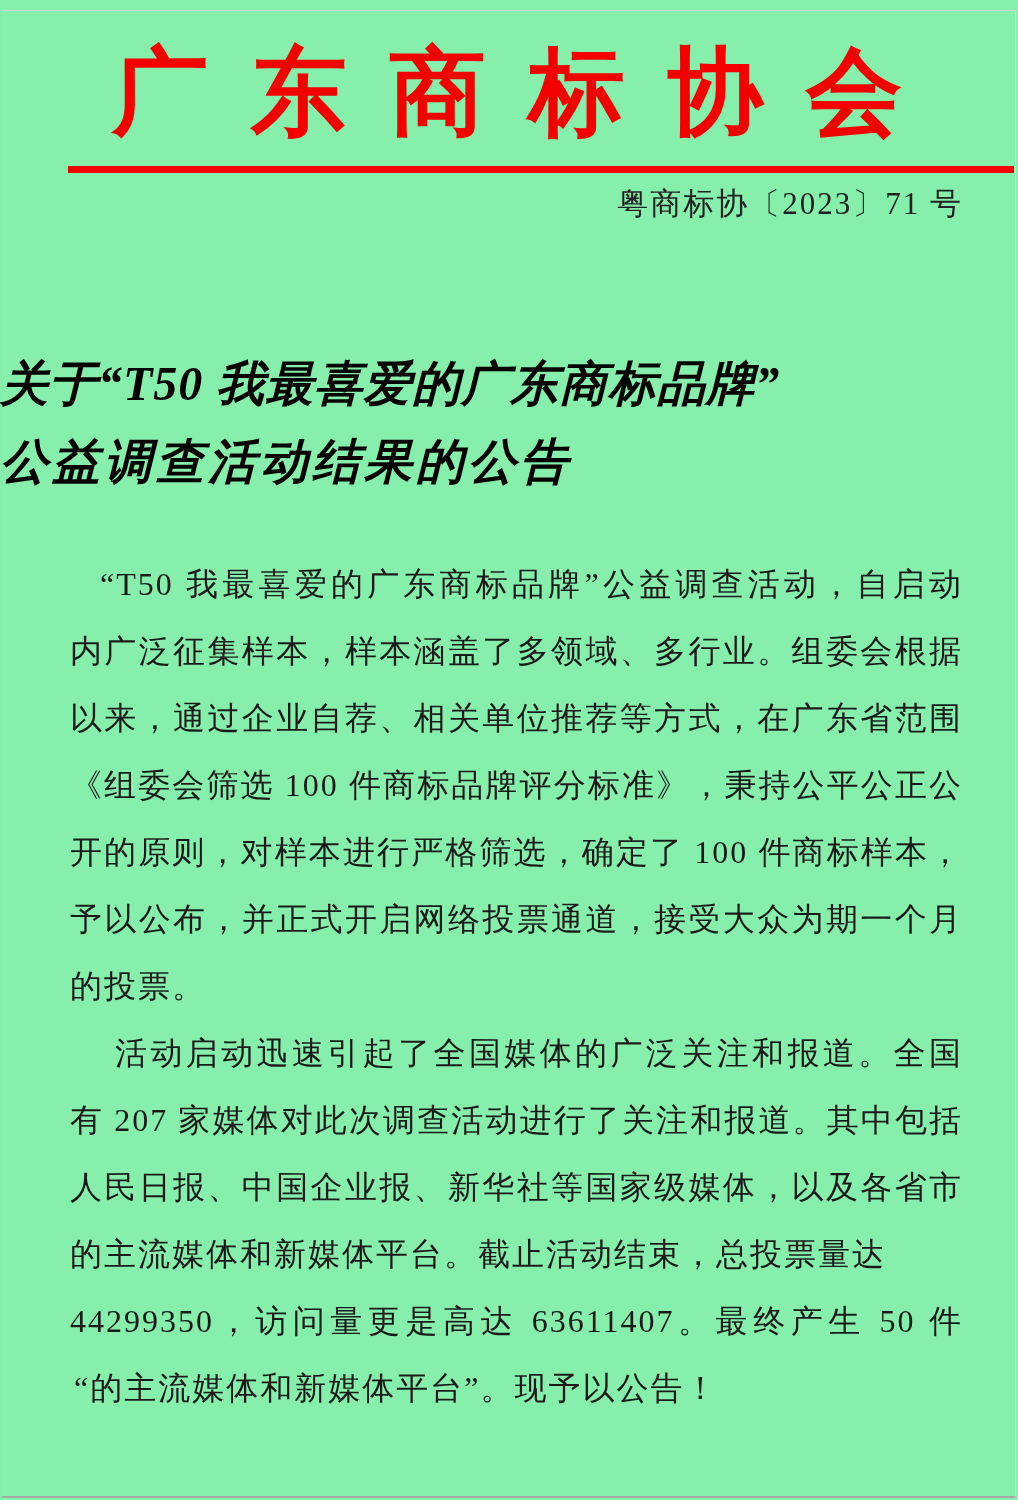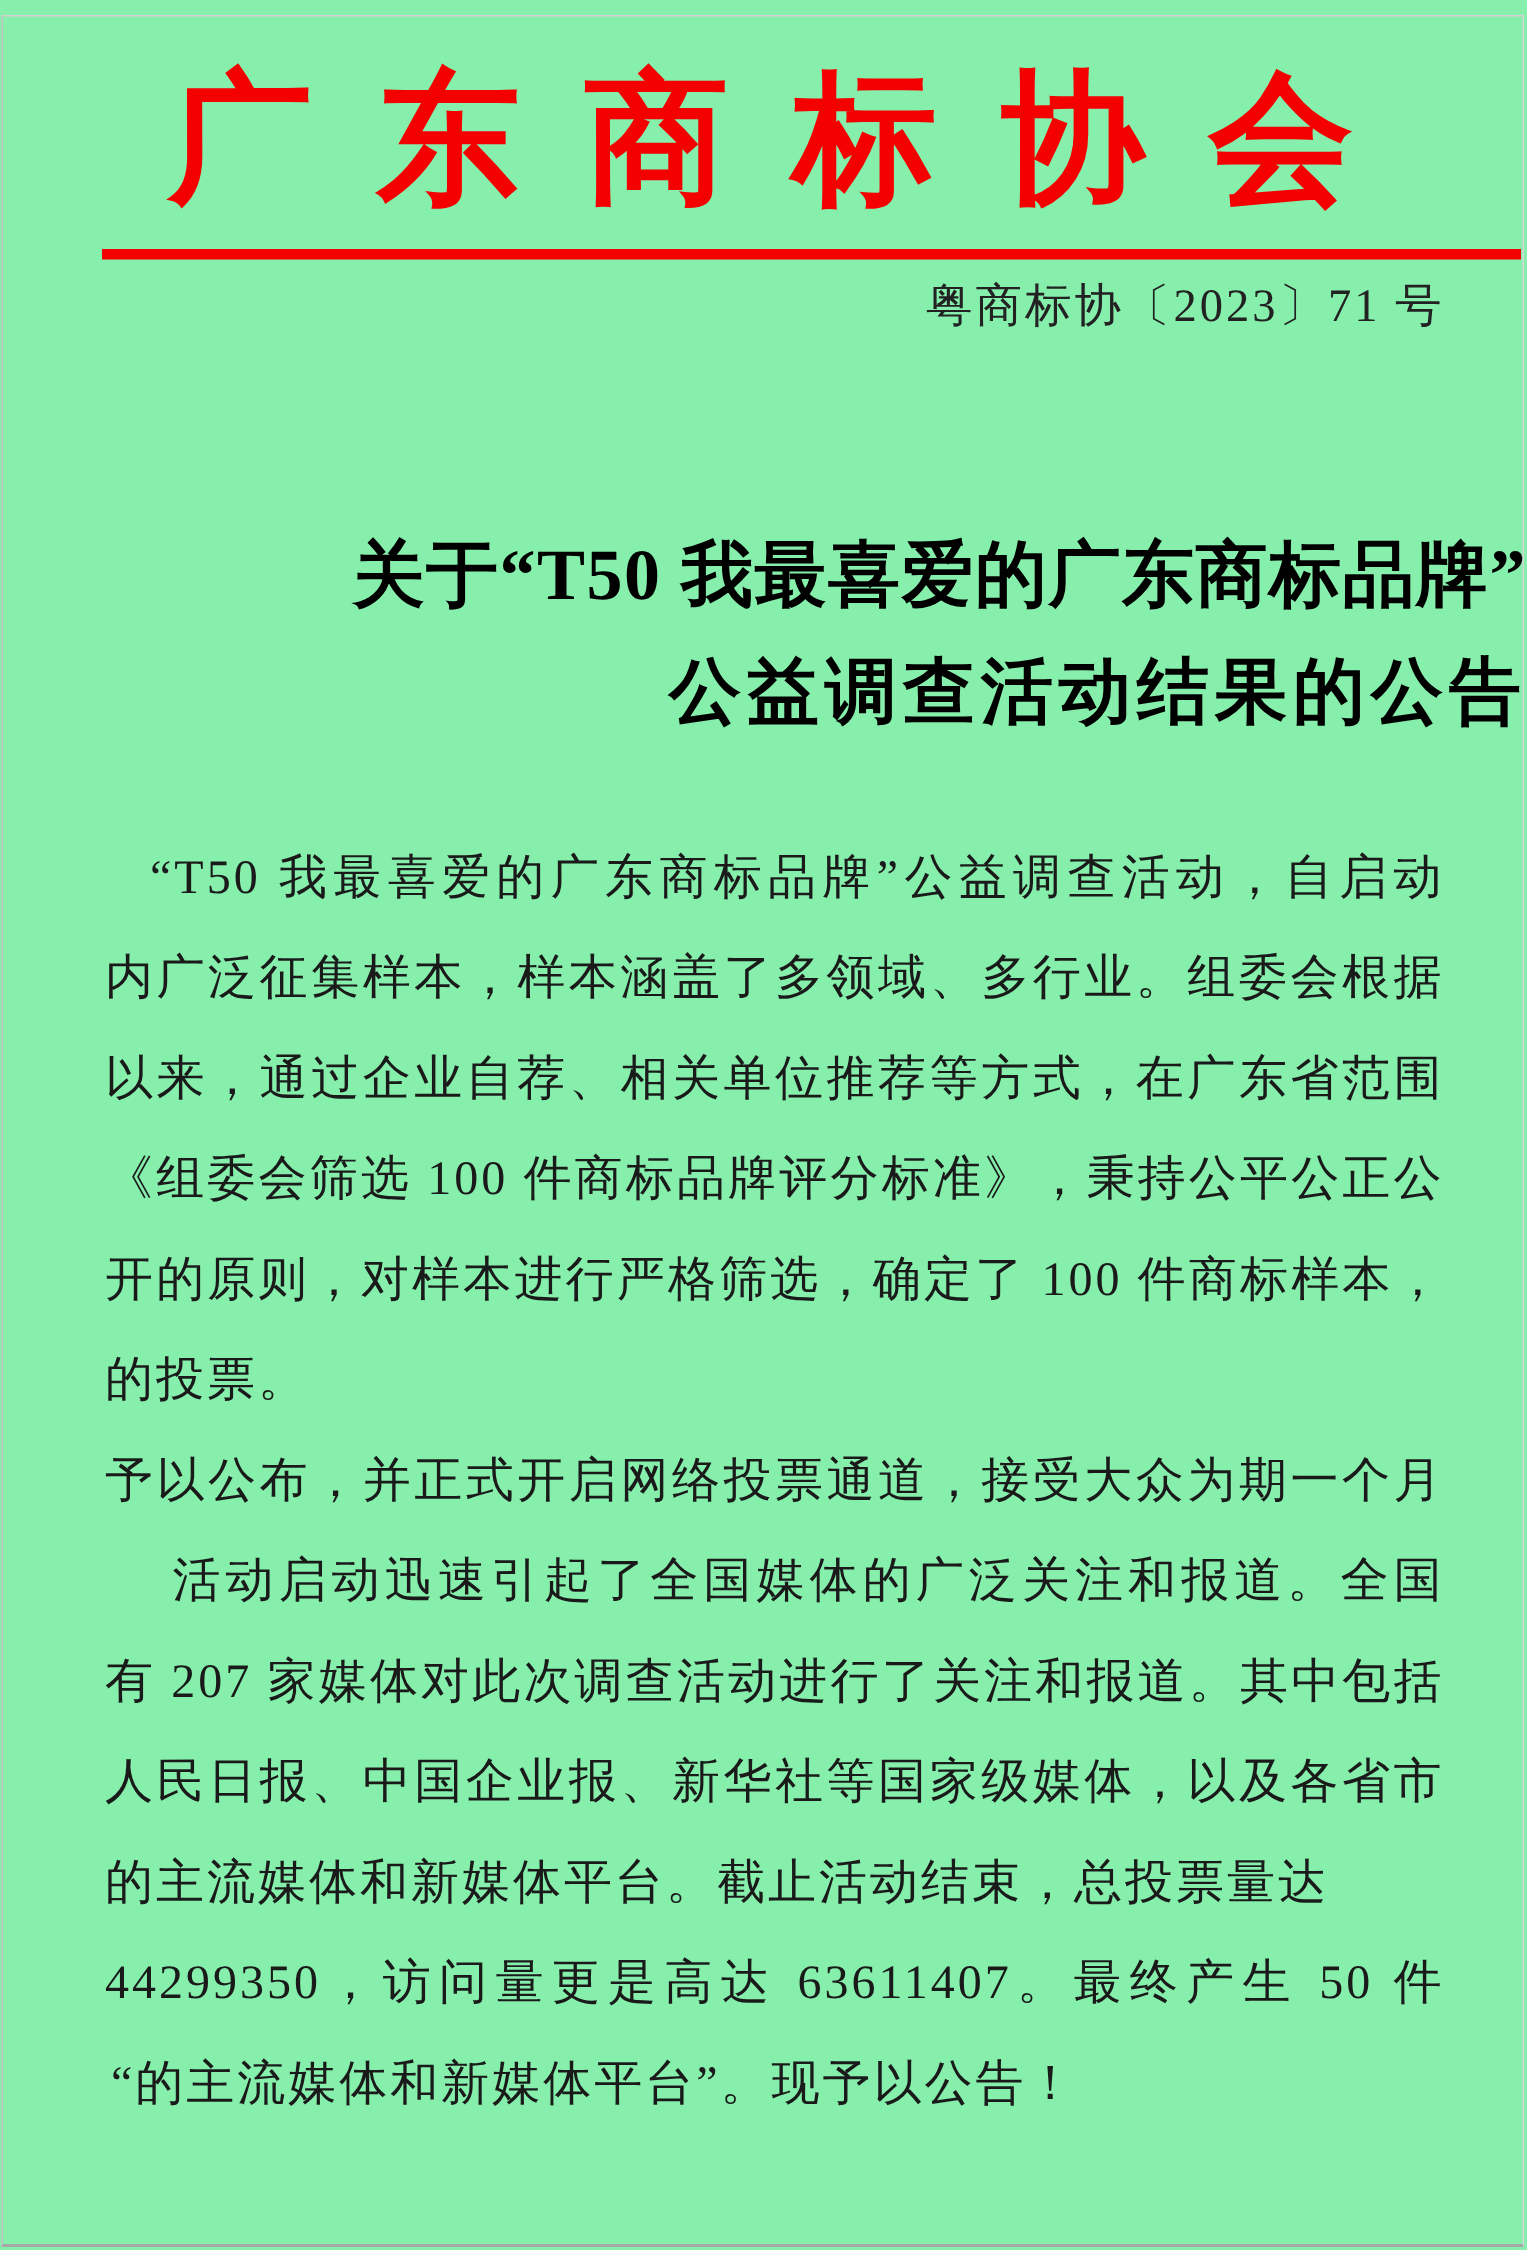--- a/index.html
+++ b/index.html
@@ -59,23 +59,24 @@
     line-height: 40px;
     letter-spacing: 2px;
     color: #222222;
     text-align: center;
   }
   .doc-title {
     position: absolute;
     left: 0;
     top: 356px;
     width: 1018px;
-    text-align: right;
+    text-align: left;
     font-weight: bold;
     color: #000000;
+    font-style: italic;
   }
   .doc-title .t-line1 {
     font-size: 48px;
     line-height: 56px;
     letter-spacing: 1px;
   }
   .doc-title .t-line2 {
     margin-top: 22px;
     font-size: 48px;
     line-height: 56px;
@@ -124,22 +125,22 @@
     <div class="t-line1">关于“T50 我最喜爱的广东商标品牌”</div>
     <div class="t-line2">公益调查活动结果的公告</div>
   </div>
 
   <div class="body-text">
     <div class="line indent-quote j">“T50 我最喜爱的广东商标品牌”公益调查活动，自启动</div>
     <div class="line j">内广泛征集样本，样本涵盖了多领域、多行业。组委会根据</div>
     <div class="line j">以来，通过企业自荐、相关单位推荐等方式，在广东省范围</div>
     <div class="line j">《组委会筛选 100 件商标品牌评分标准》，秉持公平公正公</div>
     <div class="line j">开的原则，对样本进行严格筛选，确定了 100 件商标样本，</div>
+    <div class="line j">予以公布，并正式开启网络投票通道，接受大众为期一个月</div>
     <div class="line">的投票。</div>
-    <div class="line j">予以公布，并正式开启网络投票通道，接受大众为期一个月</div>
     <div class="line indent j">活动启动迅速引起了全国媒体的广泛关注和报道。全国共</div>
     <div class="line j">有 207 家媒体对此次调查活动进行了关注和报道。其中包括</div>
     <div class="line j">人民日报、中国企业报、新华社等国家级媒体，以及各省市</div>
     <div class="line">的主流媒体和新媒体平台。截止活动结束，总投票量达</div>
     <div class="line j">44299350，访问量更是高达 63611407。最终产生 50 件 2023</div>
     <div class="line hang">“的主流媒体和新媒体平台”。现予以公告！</div>
   </div>
 </div>
 
 </body></html>

